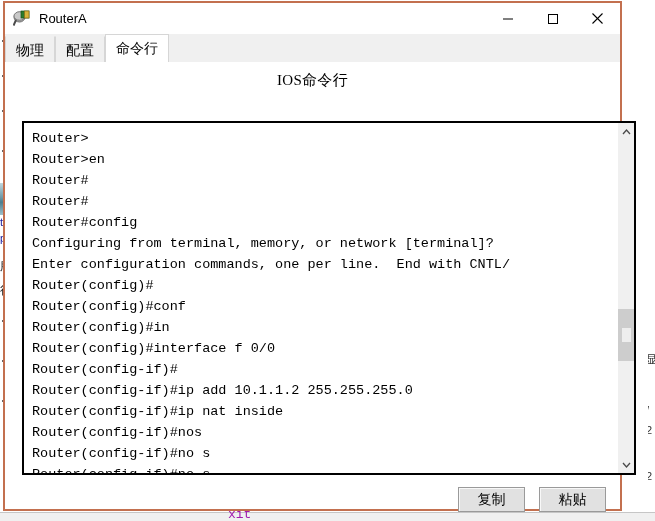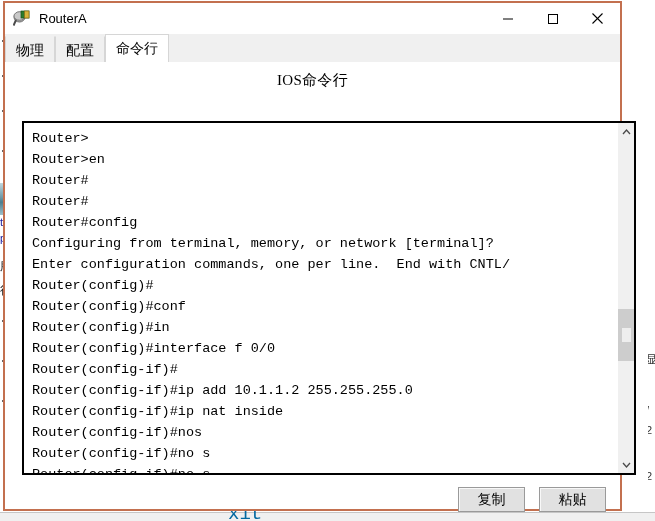--- a/index.html
+++ b/index.html
@@ -73,22 +73,22 @@
     overflow: hidden;
     font-size: 11px;
     color: #333;
     white-space: nowrap;
   }
   .bg-bottom-text {
     position: absolute;
     left: 228px;
     top: 508px;
     font-family: "Liberation Mono", monospace;
-    font-size: 19px;
-    color: #0369a1;
+    font-size: 13px;
+    color: #a21caf;
     white-space: nowrap;
     overflow: hidden;
     height: 13px;
     line-height: 13px;
   }
   .bg-bottom-panel {
     position: absolute;
     left: 0; top: 512px;
     width: 655px; height: 9px;
     background: #f0f0f0;

